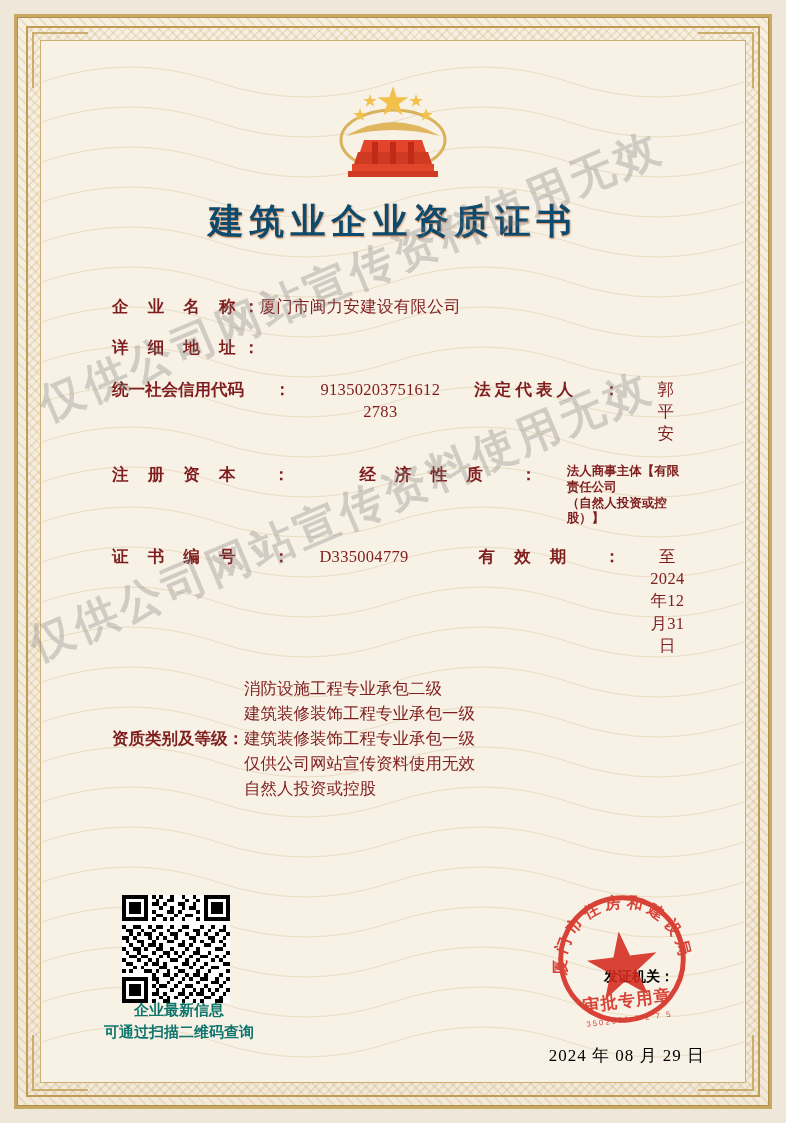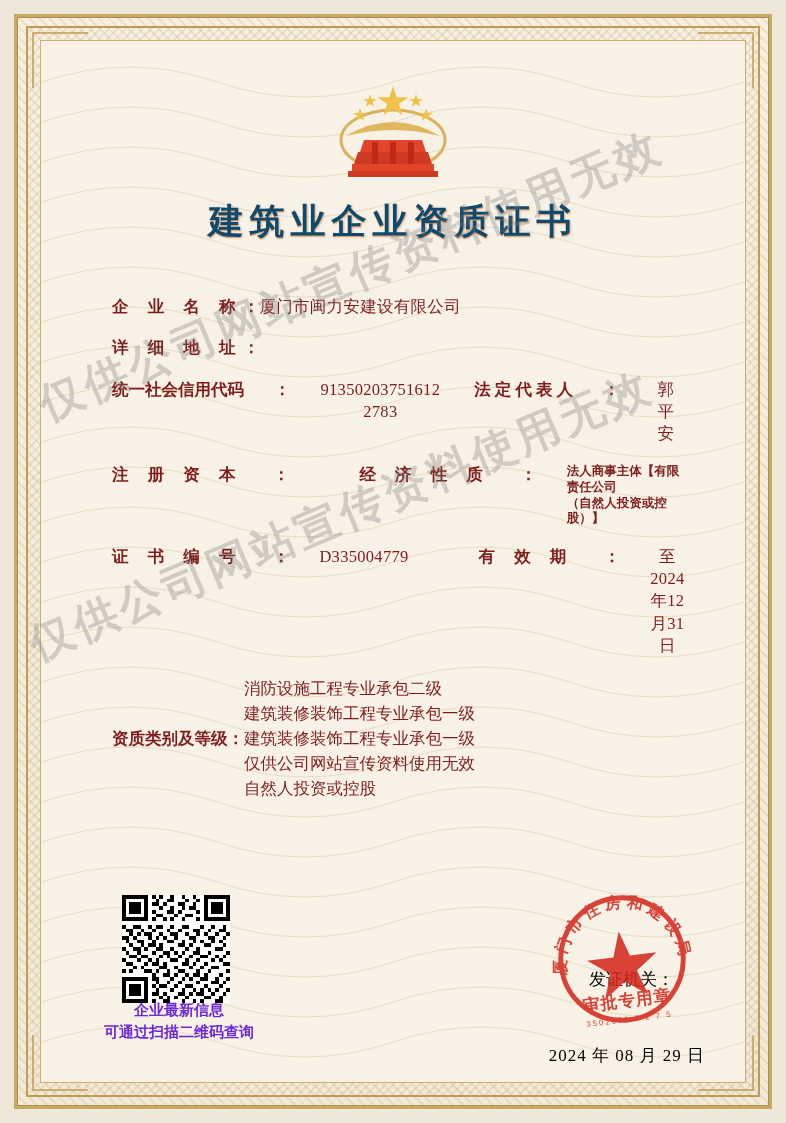--- a/index.html
+++ b/index.html
@@ -137,30 +137,30 @@
   }
   .qr-note {
     position: absolute;
     left: 74px;
     top: 1000px;
     width: 210px;
     text-align: center;
     font-size: 15px;
     font-weight: bold;
     line-height: 1.45;
-    color: #6d28d9;
+    color: #0f766e;
   }
 
   
   .issuer {
     position: absolute;
     right: 112px;
     top: 968px;
-    font-size: 17px;
-    font-weight: normal;
+    font-size: 14px;
+    font-weight: bold;
     white-space: nowrap;
   }
   .issue-date {
     position: absolute;
     right: 81px;
     top: 1005px;
     font-size: 17px;
     white-space: nowrap;
     letter-spacing: 1px;
     margin-top: 39px;

